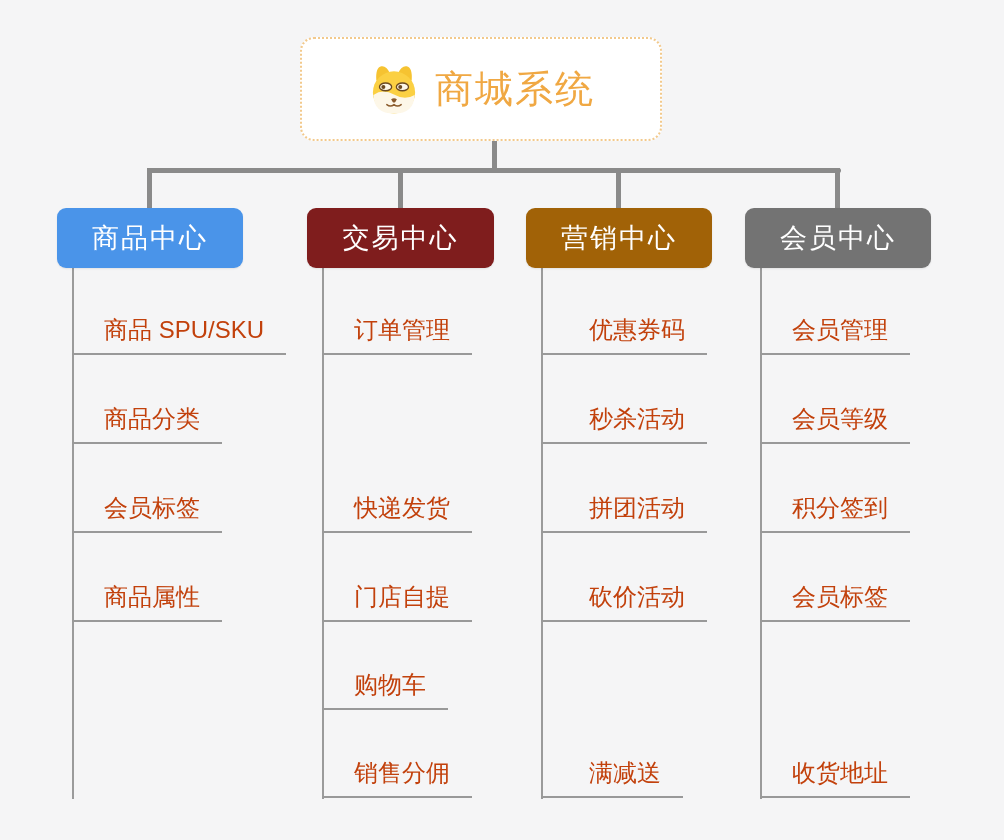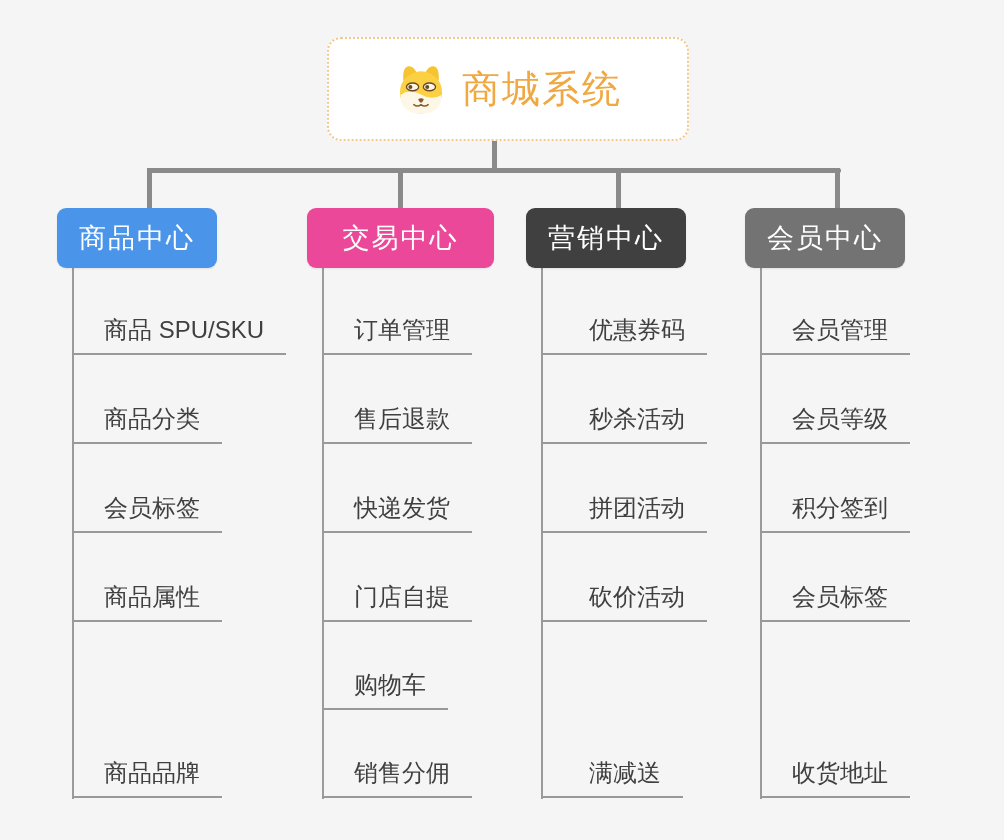--- a/index.html
+++ b/index.html
@@ -8,21 +8,21 @@
     font-family: "Liberation Sans", "DejaVu Sans", sans-serif;
     background: #f5f5f6;
     position: relative;
     overflow: hidden;
   }
   .canvas { position: absolute; inset: 0; }
 
   
   .root-node {
     position: absolute;
-    left: 327px; top: 37px;
+    left: 300px; top: 37px;
     width: 362px; height: 104px;
     background: #ffffff;
     border: 2px dotted #f2c98c;
     border-radius: 14px;
     display: flex;
     align-items: center;
     justify-content: center;
     gap: 14px;
     cursor: pointer;
   }
@@ -45,41 +45,41 @@
   .colline { position: absolute; width: 2px; background: #9b9b9b; top: 268px; height: 531px; }
   .colline-0 { left: 72px; }
   .colline-1 { left: 322px; }
   .colline-2 { left: 541px; }
   .colline-3 { left: 760px; }
 
   
   .branch-node {
     position: absolute;
     top: 208px;
-    width: 160px; height: 60px;
+    width: 186px; height: 60px;
     border-radius: 9px;
     color: #ffffff;
     font-size: 27px;
     letter-spacing: 2px;
     display: flex;
     align-items: center;
     justify-content: center;
     cursor: pointer;
     box-shadow: 0 1px 2px rgba(0,0,0,0.08);
   }
   .bn-0 { left: 57px; }
   .bn-1 { left: 307px; width: 187px; }
   .bn-2 { left: 526px; }
   .bn-3 { left: 745px; }
 
   
   .leaf {
     position: absolute;
     font-size: 24px;
-    color: #404040;
+    color: #c2410c;
     line-height: 34px;
     padding: 0 22px 6px 32px;
     border-bottom: 2px solid #999999;
     white-space: nowrap;
     cursor: pointer;
   }
   .c0 { left: 72px; }
   .c1 { left: 322px; }
   .c2 { left: 541px; padding-left: 48px; }
   .c3 { left: 760px; }
@@ -117,32 +117,30 @@
       <circle cx="19.4" cy="29.6" r="2.4" fill="#6b4a21"></circle>
       <ellipse cx="42" cy="29.5" rx="7.2" ry="4.6" fill="#fdf7e8" stroke="#6b4a21" stroke-width="1.6"></ellipse>
       <circle cx="39.4" cy="29.6" r="2.4" fill="#6b4a21"></circle>
       <path d="M28.6 44.2 q3.4 -2.6 6.8 0 q-1.7 4 -3.4 4 q-1.7 0 -3.4 -4" fill="#8a5a2b"></path>
       <path d="M23.5 50.5 q4.2 3.2 8.5 0 q4.3 3.2 8.5 0" stroke="#8a5a2b" stroke-width="1.8" fill="none" stroke-linecap="round"></path>
     </svg>
     <span class="root-title" style="color: rgb(240, 168, 67);">商城系统</span>
   </div>
 
   <div class="branch-node bn-0" style="background: rgb(74, 148, 233);">商品中心</div>
-  <div class="branch-node bn-1" style="background: #ec4899;">交易中心</div>
-  <div class="branch-node bn-2" style="background: #404040;">营销中心</div>
+  <div class="branch-node bn-1" style="background: #7f1d1d;">交易中心</div>
+  <div class="branch-node bn-2" style="background: #a16207;">营销中心</div>
   <div class="branch-node bn-3" style="background: #737373;">会员中心</div>
 
   <div class="leaf c0 r0">商品 SPU/SKU</div>
   <div class="leaf c0 r1">商品分类</div>
   <div class="leaf c0 r2">会员标签</div>
   <div class="leaf c0 r3">商品属性</div>
-  <div class="leaf c0 r5">商品品牌</div>
 
   <div class="leaf c1 r0">订单管理</div>
-  <div class="leaf c1 r1">售后退款</div>
   <div class="leaf c1 r2">快递发货</div>
   <div class="leaf c1 r3">门店自提</div>
   <div class="leaf c1 r4">购物车</div>
   <div class="leaf c1 r5">销售分佣</div>
 
   <div class="leaf c2 r0">优惠券码</div>
   <div class="leaf c2 r1">秒杀活动</div>
   <div class="leaf c2 r2">拼团活动</div>
   <div class="leaf c2 r3">砍价活动</div>
   <div class="leaf c2 r5">满减送</div>

